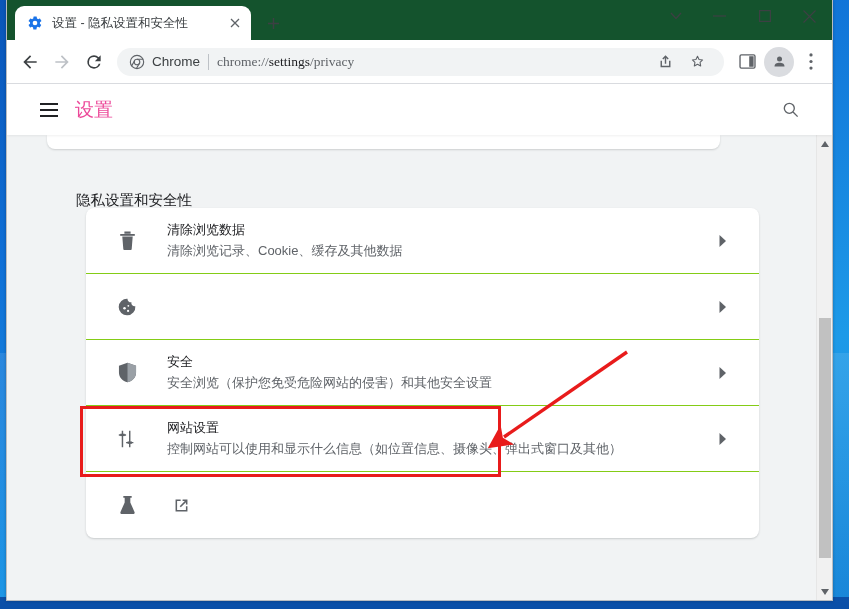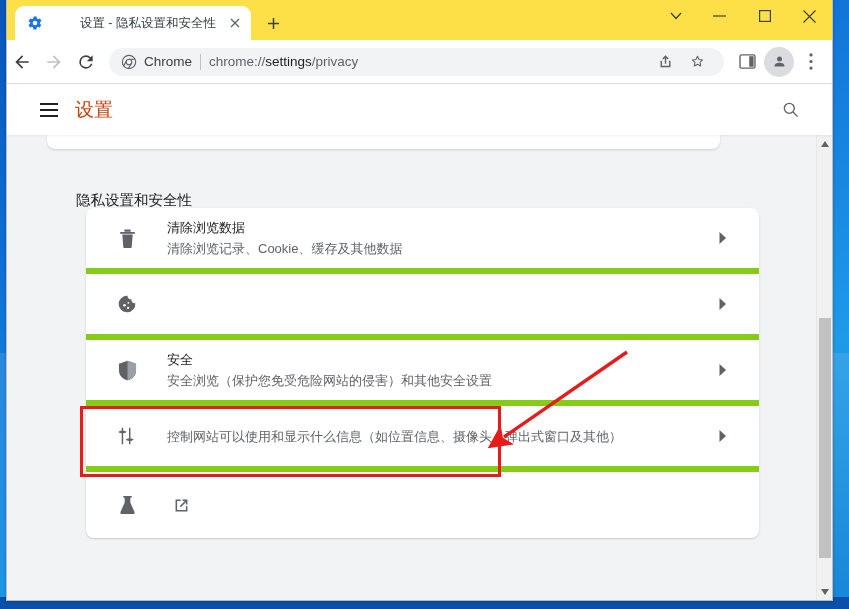--- a/index.html
+++ b/index.html
@@ -29,22 +29,22 @@
   #window{
     position:absolute; left:6px; top:0; width:827px; height:601px;
     background:#ffffff;
     border:1px solid #b9bcc0; border-top:none;
     box-shadow:0 0 3px rgba(0,0,0,.25);
     overflow:hidden;
   }
 
   
   .tabstrip{
-    height:40px; background:#fde047; position:relative;
-    display:flex; align-items:flex-end;text-align:right;
+    height:40px; background:#14532d; position:relative;
+    display:flex; align-items:flex-end;
   }
   .tab{
     margin-left:8px; height:34px; width:236px;
     background:#fff; border-radius:9px 9px 0 0;
     display:flex; align-items:center; padding:0 6px 0 12px; gap:9px;
     position:relative;
   }
   .tab-fav{ width:16px; height:16px; flex:none; display:block; }
   .tab-title{
     flex:1; font-size:12.5px; color:#3c4043; white-space:nowrap;
@@ -62,50 +62,51 @@
     position:absolute; right:0; top:0; height:32px; display:flex;
   }
   .wc{
     width:45px; height:32px; display:flex; align-items:center; justify-content:center;
   }
   .wc.first{ width:42px; }
 
   
   .toolbar{
     height:44px; background:#fff; display:flex; align-items:center;
-    padding:0 6px 0 0; gap:2px; border-bottom:1px solid #dadce0;
+    padding:0 6px 0 8px; gap:2px; border-bottom:1px solid #dadce0;
   }
   .tbtn{
     width:30px; height:30px; border-radius:50%;
     display:flex; align-items:center; justify-content:center; flex:none;
   }
   .omnibox{
     flex:1; height:28px; background:#f1f3f4; border-radius:14px;
     display:flex; align-items:center; padding:0 12px; gap:8px;
     margin:0 6px; min-width:0;
   }
   .omni-chrome{ display:flex; align-items:center; gap:7px; flex:none; }
   .omni-chrome span{ font-size:13.5px; color:#3c4043; }
   .omni-sep{ width:1px; height:16px; background:#bdc1c6; flex:none; }
   .omni-url{
     font-size:13.5px; color:#5f6368; white-space:nowrap; overflow:hidden;
     text-overflow:ellipsis;
+    font-family:Liberation Serif, serif;
   }
   .omni-url b{ color:#202124; font-weight:400; }
   .omni-actions{ display:flex; align-items:center; gap:2px; margin-left:auto; flex:none; }
 
   
   .settings-header{
     height:51px; background:#fff; display:flex; align-items:center;
     padding:0 24px 0 24px; position:relative; z-index:5;
     box-shadow:0 1px 2px rgba(60,64,67,.08);
   }
   .hamburger{ width:36px; height:36px; display:flex; align-items:center; justify-content:center; flex:none; }
   .settings-title{
-    font-size:19px; color:#c2410c; margin-left:8px; line-height:1;
+    font-size:19px; color:#ec4899; margin-left:8px; line-height:1;
   }
   .header-search{ margin-left:auto; width:36px; height:36px;
     display:flex; align-items:center; justify-content:center; }
 
   
   .content{
     position:absolute; left:0; right:0; top:135px; bottom:0;
     background:#f1f3f4; overflow:hidden;
   }
   .scroll-area{
@@ -127,21 +128,21 @@
   }
 
   .card{
     position:absolute; left:79px; top:73px; width:673px;
     background:#fff; border-radius:8px;
     box-shadow:0 1px 2px rgba(60,64,67,.22);
     overflow:hidden;
   }
   .row{
     display:flex; align-items:center; min-height:66px;
-    padding:0 20px 0 20px; border-bottom:6px solid #84cc16;
+    padding:0 20px 0 20px; border-bottom:1px solid #84cc16;
   }
   .row:last-child{ border-bottom:none; }
   .row-icon{
     width:24px; height:24px; margin-left:9px; margin-right:28px;
     display:flex; align-items:center; justify-content:center; flex:none;
   }
   .row-text{ flex:1; min-width:0; }
   .row-title{ font-size:13px; color:#202124; line-height:20px; }
   .row-sub{ font-size:13px; color:#5f6368; line-height:20px; margin-top:1px; }
   .row-action{ width:28px; height:28px; display:flex; align-items:center;
@@ -367,20 +368,21 @@
           <div class="row">
             <span class="row-icon">
               <svg width="20" height="20" viewBox="0 0 22 22">
                 <path d="M6 2v18 M14 2v18" stroke="#5f6368" stroke-width="1.6"></path>
                 <path d="M2 6.5h8 M10 15h8" stroke="#5f6368" stroke-width="1.6"></path>
                 <rect x="3.6" y="5.2" width="4.8" height="2.6" fill="#5f6368"></rect>
                 <rect x="11.6" y="13.7" width="4.8" height="2.6" fill="#5f6368"></rect>
               </svg>
             </span>
             <span class="row-text">
+              <span class="row-title" style="display:block">网站设置</span>
               <span class="row-sub" style="display:block">控制网站可以使用和显示什么信息（如位置信息、摄像头、弹出式窗口及其他）</span>
             </span>
             <span class="row-action">
               <svg width="8" height="12" viewBox="0 0 8 12">
                   <path d="M0.5 0 L7 6 L0.5 12 Z" fill="#5f6368"></path>
                 </svg>
             </span>
           </div>
 
           <div class="row">

